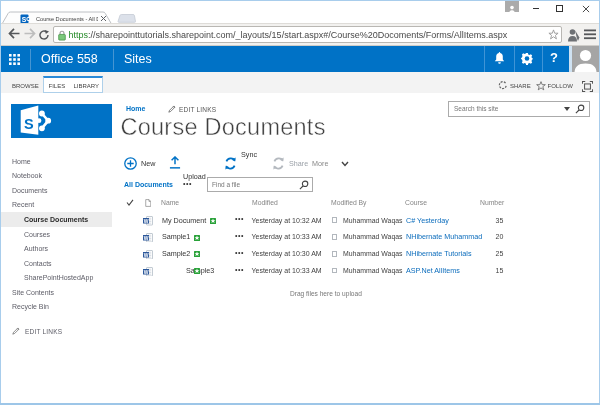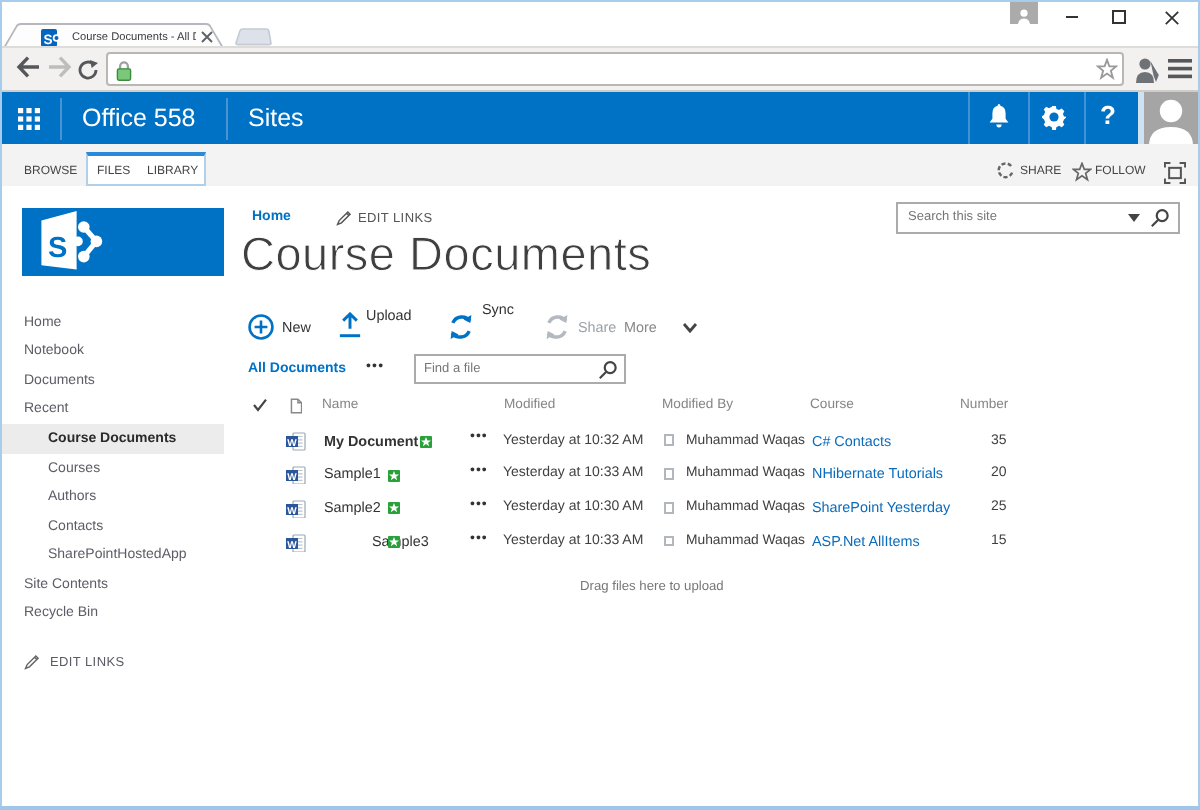--- a/index.html
+++ b/index.html
@@ -57,20 +57,21 @@
     </svg>
   <svg class="abs" style="left:39px;top:29.5px;" width="10" height="10" viewBox="0 0 12 12">
       <path d="M10.8 6 A4.8 4.8 0 1 1 8.9 2.2" stroke="#55575a" stroke-width="1.7" fill="none"></path>
       <path d="M7.2 0 L12 1.8 L8.2 4.8 Z" fill="#55575a"></path>
     </svg>
   <div class="abs" style="left:53px;top:26px;width:509px;height:17px;background:#fff;border:1px solid #b9b7b3;border-radius:2px;"></div>
   <svg class="abs" style="left:58px;top:29.5px;" width="8" height="11" viewBox="0 0 9 12">
     <path d="M2.3 5 V3.4 A2.2 2.2 0 0 1 6.7 3.4 V5" stroke="#a0a0a0" stroke-width="1.3" fill="none"></path>
     <rect x="0.8" y="4.8" width="7.4" height="6.4" rx="0.8" fill="#7bc87b" stroke="#3d8b3d" stroke-width="0.8"></rect>
   </svg>
+  <div class="abs t" style="left:68.5px;top:29.5px;font-size:9px;color:#494949;"><span style="color:#258a28;">https</span>://sharepointtutorials.sharepoint.com/_layouts/15/start.aspx#/Course%20Docoments/Forms/AllItems.aspx</div>
   <svg class="abs" style="left:548px;top:29px;" width="11" height="11" viewBox="0 0 12 12">
       <path d="M6 1 L7.3 4.6 L11 4.6 L8.1 7 L9.2 10.8 L6 8.5 L2.8 10.8 L3.9 7 L1 4.6 L4.7 4.6 Z" fill="none" stroke="#9a9a9a" stroke-width="1"></path>
     </svg>
   <svg class="abs" style="left:567px;top:27.5px;" width="13" height="14" viewBox="0 0 13 14">
       <circle cx="5.5" cy="4" r="2.8" fill="#6e7175"></circle>
       <path d="M1 13.5 Q1 8 5.5 8 Q10 8 10 13.5 Z" fill="#6e7175"></path>
       <path d="M8.2 2.5 L12.4 9.5 L11 13 L9.8 9.9 Z" fill="#6e7175"></path>
     </svg>
   <svg class="abs" style="left:584px;top:29px;" width="12" height="11" viewBox="0 0 12 11">
       <rect y="0.5" width="12" height="1.8" fill="#55575a"></rect>
@@ -182,21 +183,21 @@
 
   <svg class="abs" style="left:124px;top:156.5px;" width="13" height="13" viewBox="0 0 15 15">
       <circle cx="7.5" cy="7.5" r="6.6" fill="none" stroke="#0072c6" stroke-width="1.5"></circle>
       <path d="M7.5 3.8 V11.2 M3.8 7.5 H11.2" stroke="#0072c6" stroke-width="1.5"></path>
     </svg>
   <div class="abs t" style="left:141px;top:159.5px;font-size:7.2px;color:#333;text-align:right;">New</div>
   <svg class="abs" style="left:169px;top:156px;" width="12" height="13" viewBox="0 0 13 14">
       <path d="M6.5 1.2 L6.5 9 M2.8 4.6 L6.5 1 L10.2 4.6" stroke="#0072c6" stroke-width="1.6" fill="none"></path>
       <path d="M1 12.8 H12" stroke="#0072c6" stroke-width="1.6"></path>
     </svg>
-  <div class="abs t" style="left:183px;top:154px;font-size:7.2px;color:#333;">Upload</div>
+  <div class="abs t" style="left:183px;top:173px;font-size:7.2px;color:#333;">Upload</div>
   <svg class="abs" style="left:224px;top:156.5px;" width="13" height="13" viewBox="0 0 14 14">
       <path d="M11.8 3.8 A5.3 5.3 0 0 0 2.6 4.8 M2.2 10.2 A5.3 5.3 0 0 0 11.4 9.2" stroke="#0072c6" stroke-width="1.9" fill="none"></path>
       <path d="M12.6 0.6 L12 4.8 L8.3 3 Z" fill="#0072c6"></path>
       <path d="M1.4 13.4 L2 9.2 L5.7 11 Z" fill="#0072c6"></path>
     </svg>
   <div class="abs t" style="left:241px;top:151px;font-size:7.2px;color:#333;">Sync</div>
   <svg class="abs" style="left:272px;top:156.5px;" width="13" height="13" viewBox="0 0 14 14">
       <path d="M11.8 3.8 A5.3 5.3 0 0 0 2.6 4.8 M2.2 10.2 A5.3 5.3 0 0 0 11.4 9.2" stroke="#b4b9bf" stroke-width="1.9" fill="none"></path>
       <path d="M12.6 0.6 L12 4.8 L8.3 3 Z" fill="#b4b9bf"></path>
       <path d="M1.4 13.4 L2 9.2 L5.7 11 Z" fill="#b4b9bf"></path>
@@ -229,64 +230,64 @@
   <div class="abs t" style="left:405px;top:199px;font-size:6.8px;color:#858585;">Course</div>
   <div class="abs t" style="left:480px;top:199px;font-size:6.8px;color:#858585;">Number</div>
 
   <div id="rows">
   <svg class="abs" style="left:143px;top:216.1px;" width="10" height="9.5" viewBox="0 0 20 19">
     <rect x="7" y="1" width="12" height="17" rx="1" fill="#fff" stroke="#9aa7b5" stroke-width="1.2"></rect>
     <path d="M9.5 4.5 H16.5 M9.5 7.8 H16.5 M9.5 11.1 H16.5 M9.5 14.4 H16.5" stroke="#bcc6d0" stroke-width="1.2"></path>
     <rect x="0" y="4" width="12" height="11" fill="#2b579a"></rect>
     <text x="6" y="13.5" font-size="10" fill="#fff" text-anchor="middle" font-family="Liberation Sans" font-weight="bold">W</text>
   </svg>
-  <div class="abs t" style="left:162px;top:216.5px;font-size:7.2px;color:#333;font-weight:bold;">My Document</div>
+  <div class="abs t" style="left:162px;top:216.5px;font-size:7.2px;color:#333;">My Document</div>
   <svg class="abs" style="left:209.5px;top:217.8px;" width="6" height="6" viewBox="0 0 12 12">
         <rect width="12" height="12" rx="1" fill="#28a138"></rect>
         <path d="M6 1 L7.4 4.4 L11 4.4 L8.1 6.7 L9.2 10.2 L6 8 L2.8 10.2 L3.9 6.7 L1 4.4 L4.6 4.4 Z" fill="#fff"></path>
       </svg>
   <div class="abs t" style="left:235px;top:215.1px;font-size:7px;color:#333;letter-spacing:0.5px;">•••</div>
   <div class="abs t" style="left:251.5px;top:216.5px;font-size:7px;color:#3f3f3f;">Yesterday at 10:32 AM</div>
   <div class="abs" style="left:331.5px;top:217.4px;width:5.5px;height:5.5px;border:1px solid #b2b7bd;"></div>
   <div class="abs t" style="left:343px;top:216.5px;font-size:6.9px;color:#3f3f3f;">Muhammad Waqas</div>
-  <div class="abs t" style="left:406px;top:216.5px;font-size:7.2px;color:#0b6cbc;">C# Contacts</div>
+  <div class="abs t" style="left:406px;top:216.5px;font-size:7.2px;color:#0b6cbc;">C# Yesterday</div>
   <div class="abs t" style="left:495.5px;top:216.5px;font-size:7px;color:#3f3f3f;">35</div>
   <svg class="abs" style="left:143px;top:232.9px;" width="10" height="9.5" viewBox="0 0 20 19">
     <rect x="7" y="1" width="12" height="17" rx="1" fill="#fff" stroke="#9aa7b5" stroke-width="1.2"></rect>
     <path d="M9.5 4.5 H16.5 M9.5 7.8 H16.5 M9.5 11.1 H16.5 M9.5 14.4 H16.5" stroke="#bcc6d0" stroke-width="1.2"></path>
     <rect x="0" y="4" width="12" height="11" fill="#2b579a"></rect>
     <text x="6" y="13.5" font-size="10" fill="#fff" text-anchor="middle" font-family="Liberation Sans" font-weight="bold">W</text>
   </svg>
   <div class="abs t" style="left:162px;top:233.3px;font-size:7.2px;color:#333;">Sample1</div>
   <svg class="abs" style="left:194px;top:234.6px;" width="6" height="6" viewBox="0 0 12 12">
         <rect width="12" height="12" rx="1" fill="#28a138"></rect>
         <path d="M6 1 L7.4 4.4 L11 4.4 L8.1 6.7 L9.2 10.2 L6 8 L2.8 10.2 L3.9 6.7 L1 4.4 L4.6 4.4 Z" fill="#fff"></path>
       </svg>
   <div class="abs t" style="left:235px;top:231.9px;font-size:7px;color:#333;letter-spacing:0.5px;">•••</div>
   <div class="abs t" style="left:251.5px;top:233.3px;font-size:7px;color:#3f3f3f;">Yesterday at 10:33 AM</div>
   <div class="abs" style="left:331.5px;top:234.2px;width:5.5px;height:5.5px;border:1px solid #b2b7bd;"></div>
   <div class="abs t" style="left:343px;top:233.3px;font-size:6.9px;color:#3f3f3f;">Muhammad Waqas</div>
-  <div class="abs t" style="left:406px;top:233.3px;font-size:7.2px;color:#0b6cbc;">NHibernate Tutorials</div>
+  <div class="abs t" style="left:406px;top:233.3px;font-size:7.2px;color:#0b6cbc;">NHibernate Muhammad</div>
   <div class="abs t" style="left:495.5px;top:233.3px;font-size:7px;color:#3f3f3f;">20</div>
   <svg class="abs" style="left:143px;top:249.7px;" width="10" height="9.5" viewBox="0 0 20 19">
     <rect x="7" y="1" width="12" height="17" rx="1" fill="#fff" stroke="#9aa7b5" stroke-width="1.2"></rect>
     <path d="M9.5 4.5 H16.5 M9.5 7.8 H16.5 M9.5 11.1 H16.5 M9.5 14.4 H16.5" stroke="#bcc6d0" stroke-width="1.2"></path>
     <rect x="0" y="4" width="12" height="11" fill="#2b579a"></rect>
     <text x="6" y="13.5" font-size="10" fill="#fff" text-anchor="middle" font-family="Liberation Sans" font-weight="bold">W</text>
   </svg>
   <div class="abs t" style="left:162px;top:250.1px;font-size:7.2px;color:#333;">Sample2</div>
   <svg class="abs" style="left:194px;top:251.4px;" width="6" height="6" viewBox="0 0 12 12">
         <rect width="12" height="12" rx="1" fill="#28a138"></rect>
         <path d="M6 1 L7.4 4.4 L11 4.4 L8.1 6.7 L9.2 10.2 L6 8 L2.8 10.2 L3.9 6.7 L1 4.4 L4.6 4.4 Z" fill="#fff"></path>
       </svg>
   <div class="abs t" style="left:235px;top:248.7px;font-size:7px;color:#333;letter-spacing:0.5px;">•••</div>
   <div class="abs t" style="left:251.5px;top:250.1px;font-size:7px;color:#3f3f3f;">Yesterday at 10:30 AM</div>
   <div class="abs" style="left:331.5px;top:251.0px;width:5.5px;height:5.5px;border:1px solid #b2b7bd;"></div>
   <div class="abs t" style="left:343px;top:250.1px;font-size:6.9px;color:#3f3f3f;">Muhammad Waqas</div>
-  <div class="abs t" style="left:406px;top:250.1px;font-size:7.2px;color:#0b6cbc;">SharePoint Yesterday</div>
+  <div class="abs t" style="left:406px;top:250.1px;font-size:7.2px;color:#0b6cbc;">NHibernate Tutorials</div>
   <div class="abs t" style="left:495.5px;top:250.1px;font-size:7px;color:#3f3f3f;">25</div>
   <svg class="abs" style="left:143px;top:266.5px;" width="10" height="9.5" viewBox="0 0 20 19">
     <rect x="7" y="1" width="12" height="17" rx="1" fill="#fff" stroke="#9aa7b5" stroke-width="1.2"></rect>
     <path d="M9.5 4.5 H16.5 M9.5 7.8 H16.5 M9.5 11.1 H16.5 M9.5 14.4 H16.5" stroke="#bcc6d0" stroke-width="1.2"></path>
     <rect x="0" y="4" width="12" height="11" fill="#2b579a"></rect>
     <text x="6" y="13.5" font-size="10" fill="#fff" text-anchor="middle" font-family="Liberation Sans" font-weight="bold">W</text>
   </svg>
   <div class="abs t" style="left:162px;top:266.9px;font-size:7.2px;color:#333;margin-left:24px;">Sample3</div>
   <svg class="abs" style="left:194px;top:268.2px;" width="6" height="6" viewBox="0 0 12 12">
         <rect width="12" height="12" rx="1" fill="#28a138"></rect>

